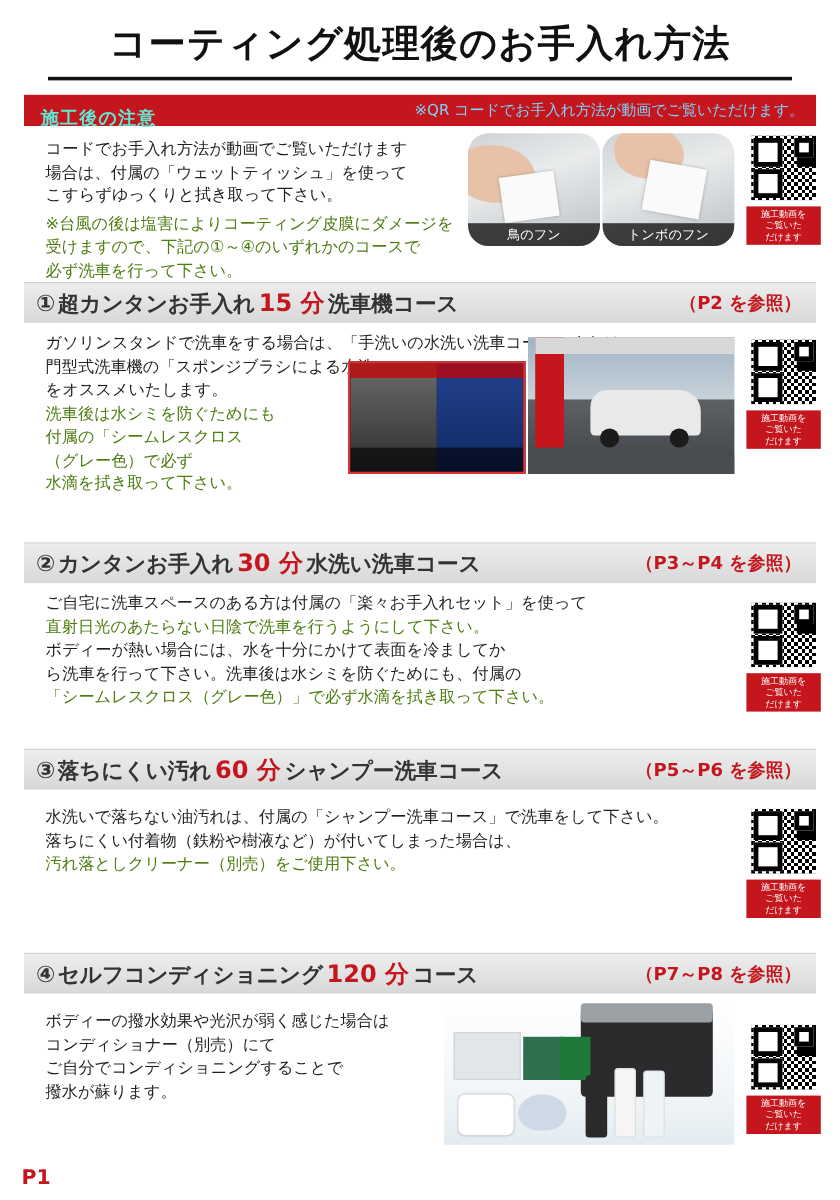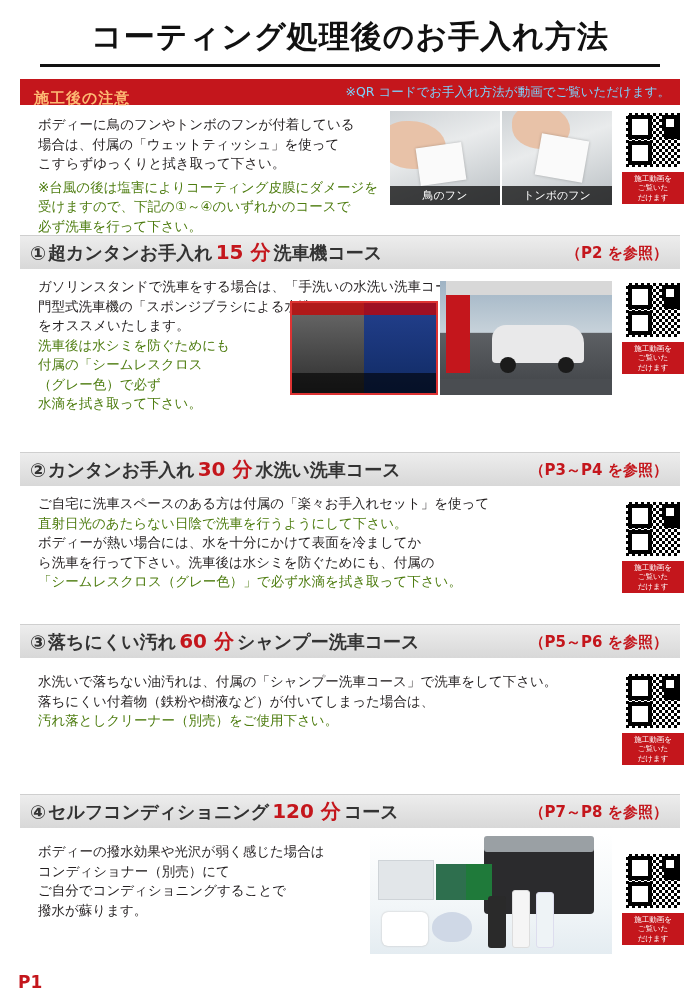--- a/index.html
+++ b/index.html
@@ -35,21 +35,21 @@
   .notice-bar {
     margin:0 20px;
     height:26px;
     background:#c0392b;
     background:#c4161c;
     display:flex;
     align-items:center;
     position:relative;
   }
   .notice-bar .label {
-    color:#fdba74;
+    color:#5eead4;
     font-size:15px;
     font-weight:bold;
     padding-left:14px;
     letter-spacing:1px;
     margin-top:12px;
   }
   .notice-bar .qrnote {
     color:#7dd3fc;
     font-size:12.5px;
     position:absolute;
@@ -144,20 +144,21 @@
     font-size:7.5px;
     line-height:1.25;
     padding:2px 1px;
   }
 
   
   .photo { position:absolute; overflow:hidden; }
 
   .ph-wipe {
     background:linear-gradient(160deg,#cfd3d6 0%,#e9ebec 40%,#b9bfc3 100%);
+    border-radius:17px;
   }
   .ph-label {
     position:absolute;
     bottom:0;
     background:rgba(0,0,0,0.72);
     color:#fff;
     font-size:11px;
     text-align:center;
     padding:2px 0;
   }
@@ -201,21 +202,21 @@
   <div class="title">コーティング処理後のお手入れ方法</div>
   <div class="title-rule"></div>
 
   <div class="notice-bar">
     <span class="label">施工後の注意</span>
     <span class="qrnote">※QR コードでお手入れ方法が動画でご覧いただけます。</span>
   </div>
 
   <div class="section" style="height:118px;">
     <div class="body-text" style="padding-top:10px;">
-      <p>ボディーに鳥のフンやトンボのフンが付着している</p>
+      <p>コードでお手入れ方法が動画でご覧いただけます</p>
       <p>場合は、付属の「ウェットティッシュ」を使って</p>
       <p>こすらずゆっくりと拭き取って下さい。</p>
       <p class="red" style="margin-top:4px;">※台風の後は塩害によりコーティング皮膜にダメージを</p>
       <p class="red">受けますので、下記の①～④のいずれかのコースで</p>
       <p class="red">必ず洗車を行って下さい。</p>
     </div>
 
     <div class="photo ph-wipe" style="left:370px; top:6px; width:110px; height:94px;">
       <div class="hand" style="left:-10px; top:10px; width:66px; height:48px;"></div>
       <div class="tissue" style="left:28px; top:34px; width:46px; height:38px; transform:rotate(-8deg);"></div>

